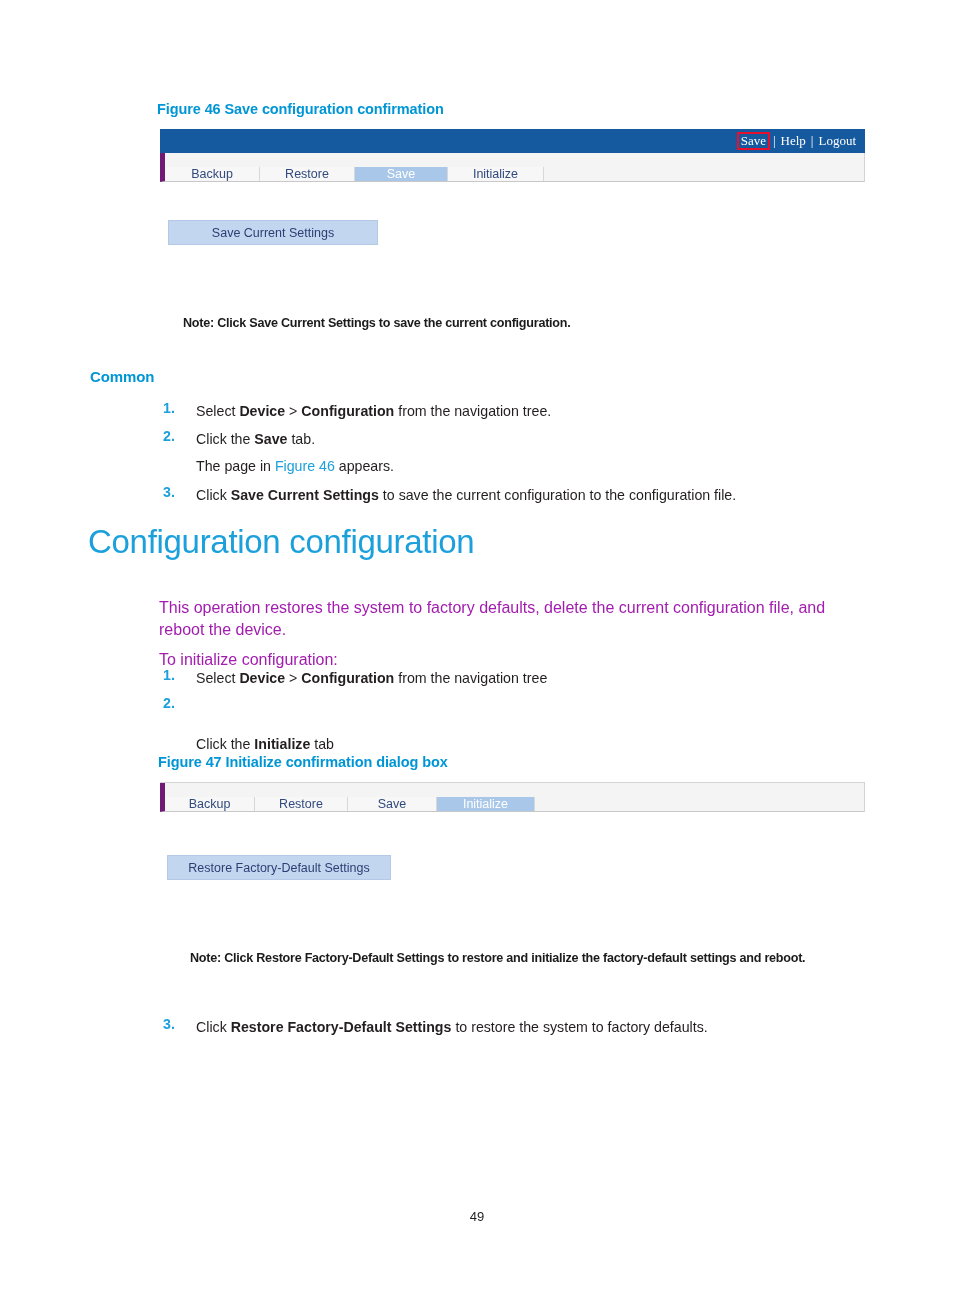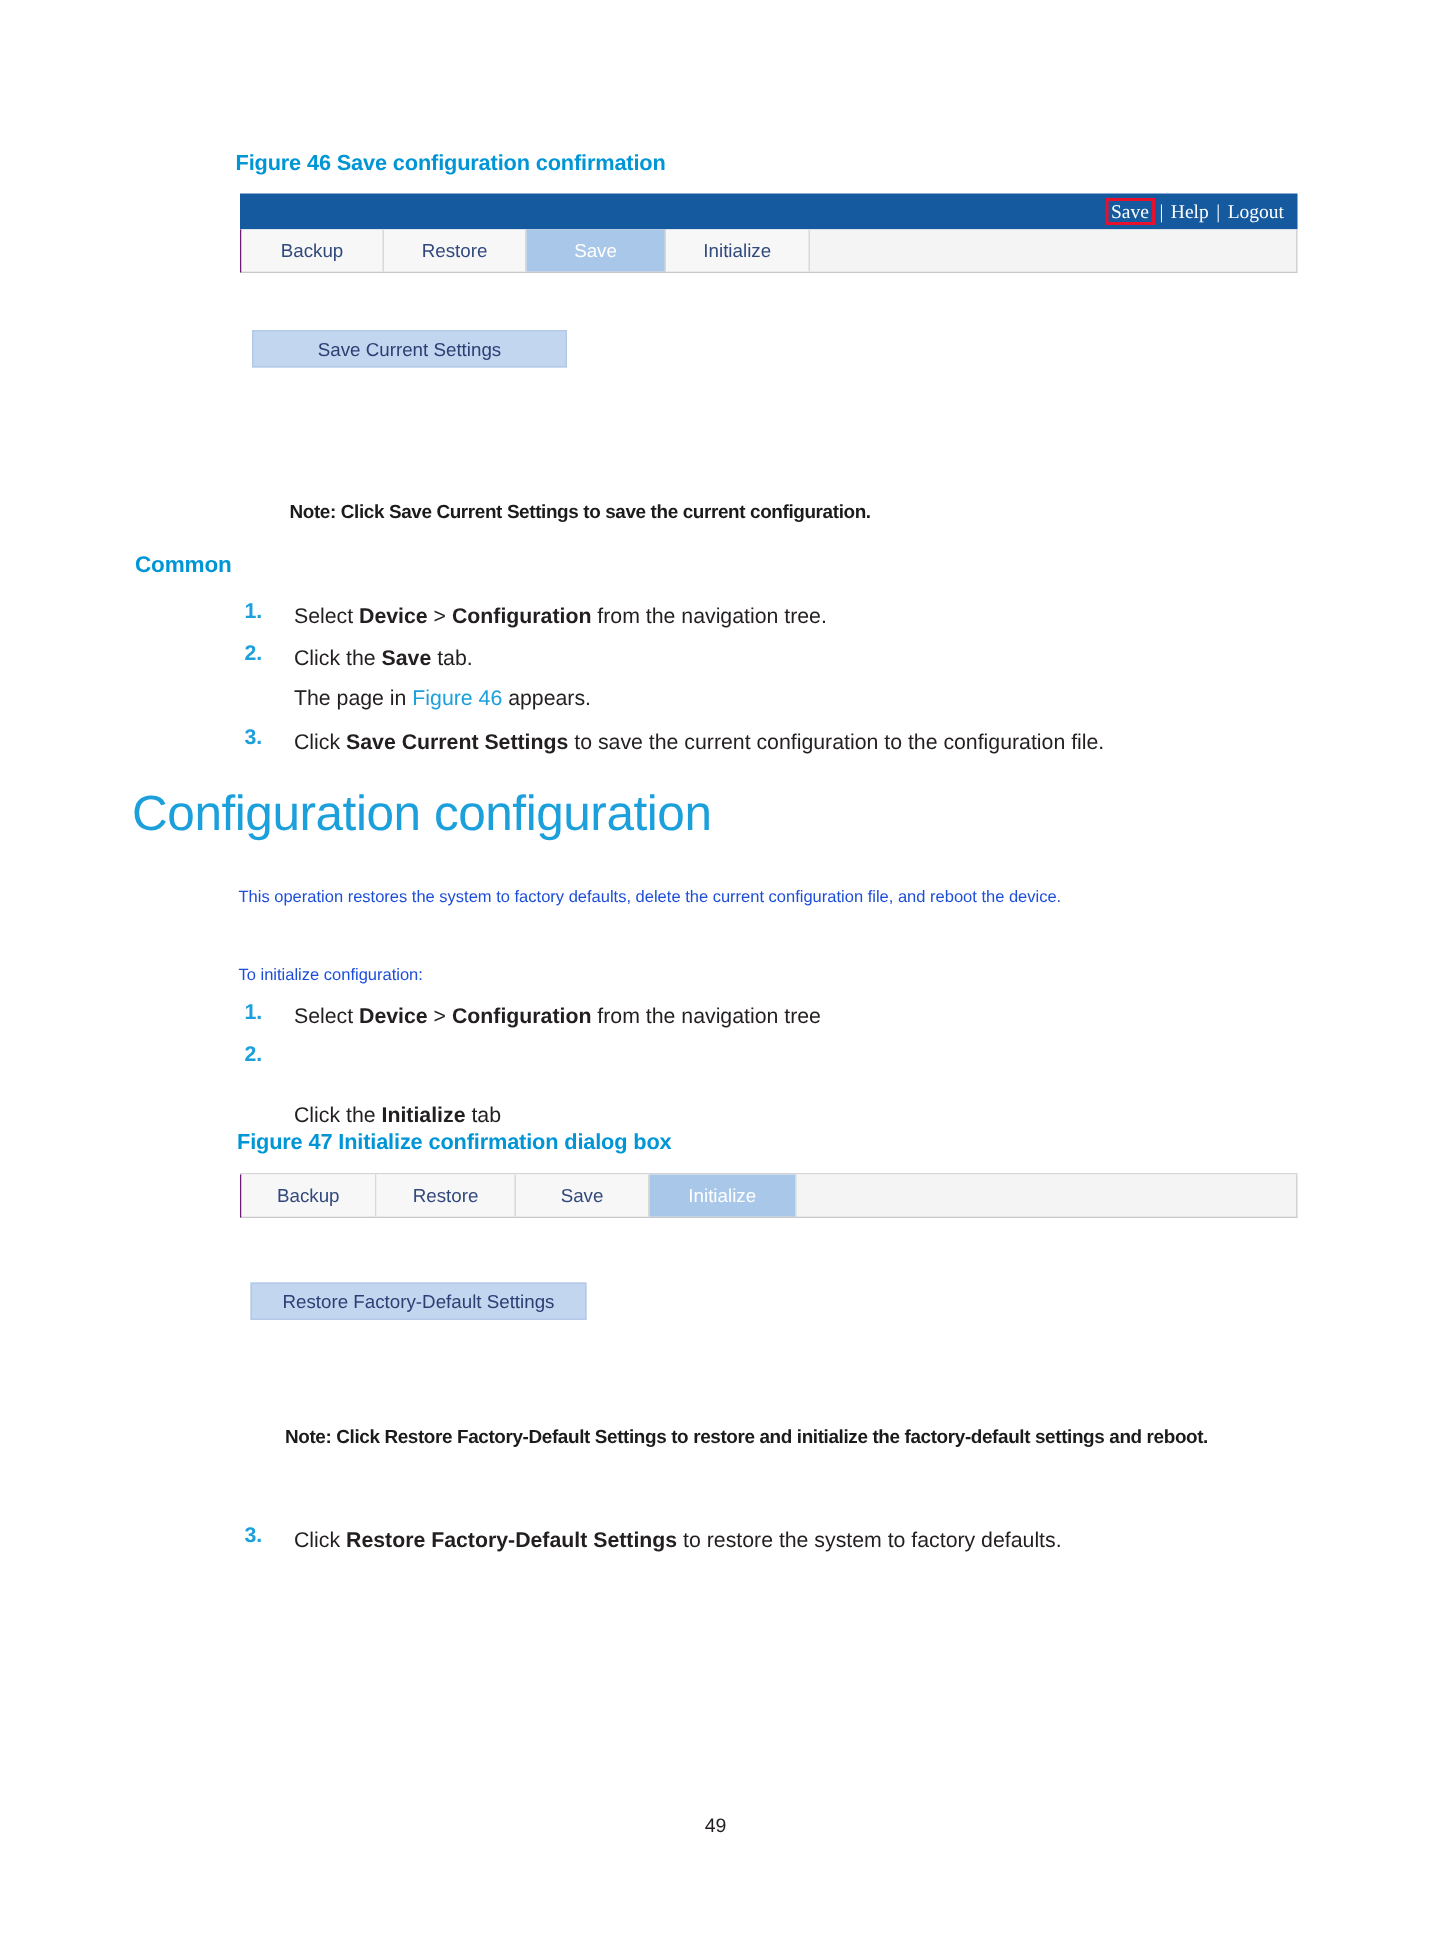--- a/index.html
+++ b/index.html
@@ -69,23 +69,24 @@
   .ui-sep {
     padding: 0 2px;
     color: #ffffff;
   }
 
   .ui-tabs {
     display: flex;
     height: 29px;
     background: #f4f4f4;
     border-bottom: 1px solid #c8c8c8;
-    border-left: 1px solid #701a75;
+    border-left: 5px solid #701a75;
     border-right: 1px solid #d4d4d4;
     box-sizing: border-box;
+    align-items: flex-end;
   }
   .ui-tab {
     flex: 0 0 auto;
     display: flex;
     align-items: center;
     justify-content: center;
     font-family: "Liberation Sans", sans-serif;
     font-size: 12.5px;
     color: #31497d;
     background: #f7f7f7;
@@ -139,23 +140,24 @@
     position: absolute;
     font-family: "Liberation Sans", sans-serif;
     font-weight: normal;
     font-size: 33px;
     color: #1ca0dc;
     letter-spacing: -0.3px;
   }
   .para {
     position: absolute;
     font-family: "Liberation Sans", sans-serif;
-    font-size: 11px;
-    color: #1d4ed8;
+    font-size: 16px;
+    color: #a21caf;
     line-height: 22px;
+    margin-top: 10px;
   }
   .step {
     position: absolute;
     font-family: "Liberation Sans", sans-serif;
     font-size: 14.2px;
     color: #231f20;
     line-height: 22px;
     white-space: nowrap;
   }
   .step-num {
@@ -199,21 +201,21 @@
       <div class="ui-tab" style="width:95px;">Backup</div>
       <div class="ui-tab" style="width:95px;">Restore</div>
       <div class="ui-tab active" style="width:93px;">Save</div>
       <div class="ui-tab" style="width:96px;">Initialize</div>
       <div class="ui-tab filler"></div>
     </div>
   </div>
 
   <div class="ui-button" style="left:168px; top:220px; width:210px; height:25px;">Save Current Settings</div>
 
-  <div class="ui-note" style="left:183px; top:333px; width:660px;margin-left:10px;">Note: Click Save Current Settings to save the current configuration.</div>
+  <div class="ui-note" style="left:183px; top:315px; width:660px;">Note: Click Save Current Settings to save the current configuration.</div>
 
   <div class="h2" style="left:90px; top:368px;">Common</div>
 
   <div class="step-num" style="left:163px; top:400px;">1.</div>
   <div class="step" style="left:196px; top:400px;">
     <span>Select </span><span class="b">Device</span><span> &gt; </span><span class="b">Configuration</span><span> from the navigation tree.</span>
   </div>
 
   <div class="step-num" style="left:163px; top:428px;">2.</div>
   <div class="step" style="left:196px; top:428px;">

